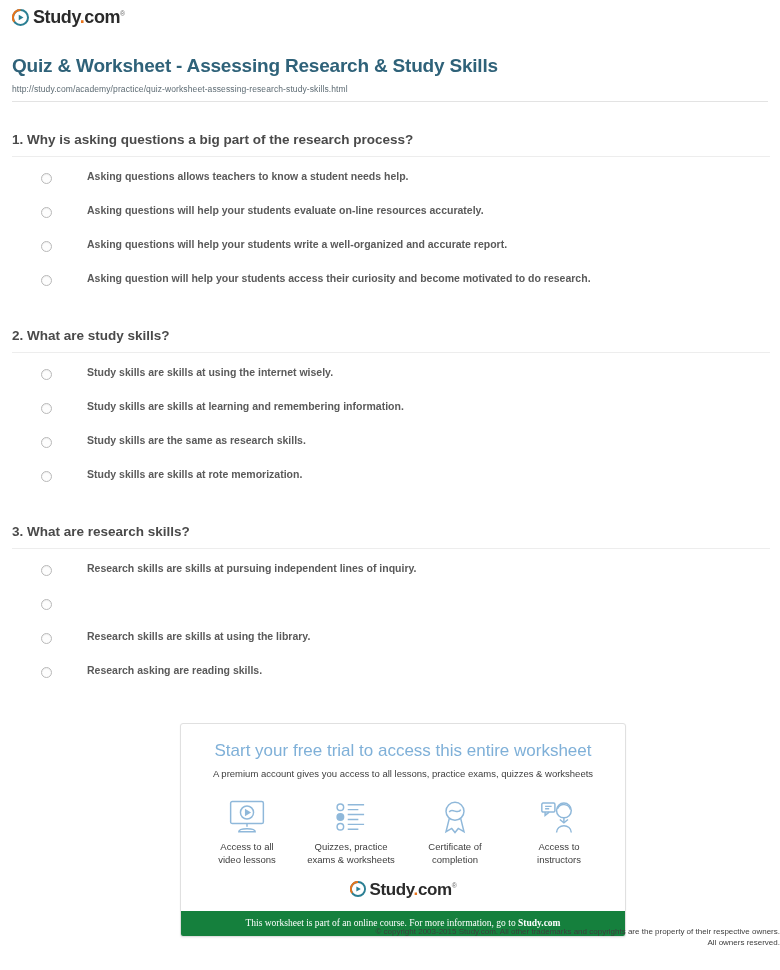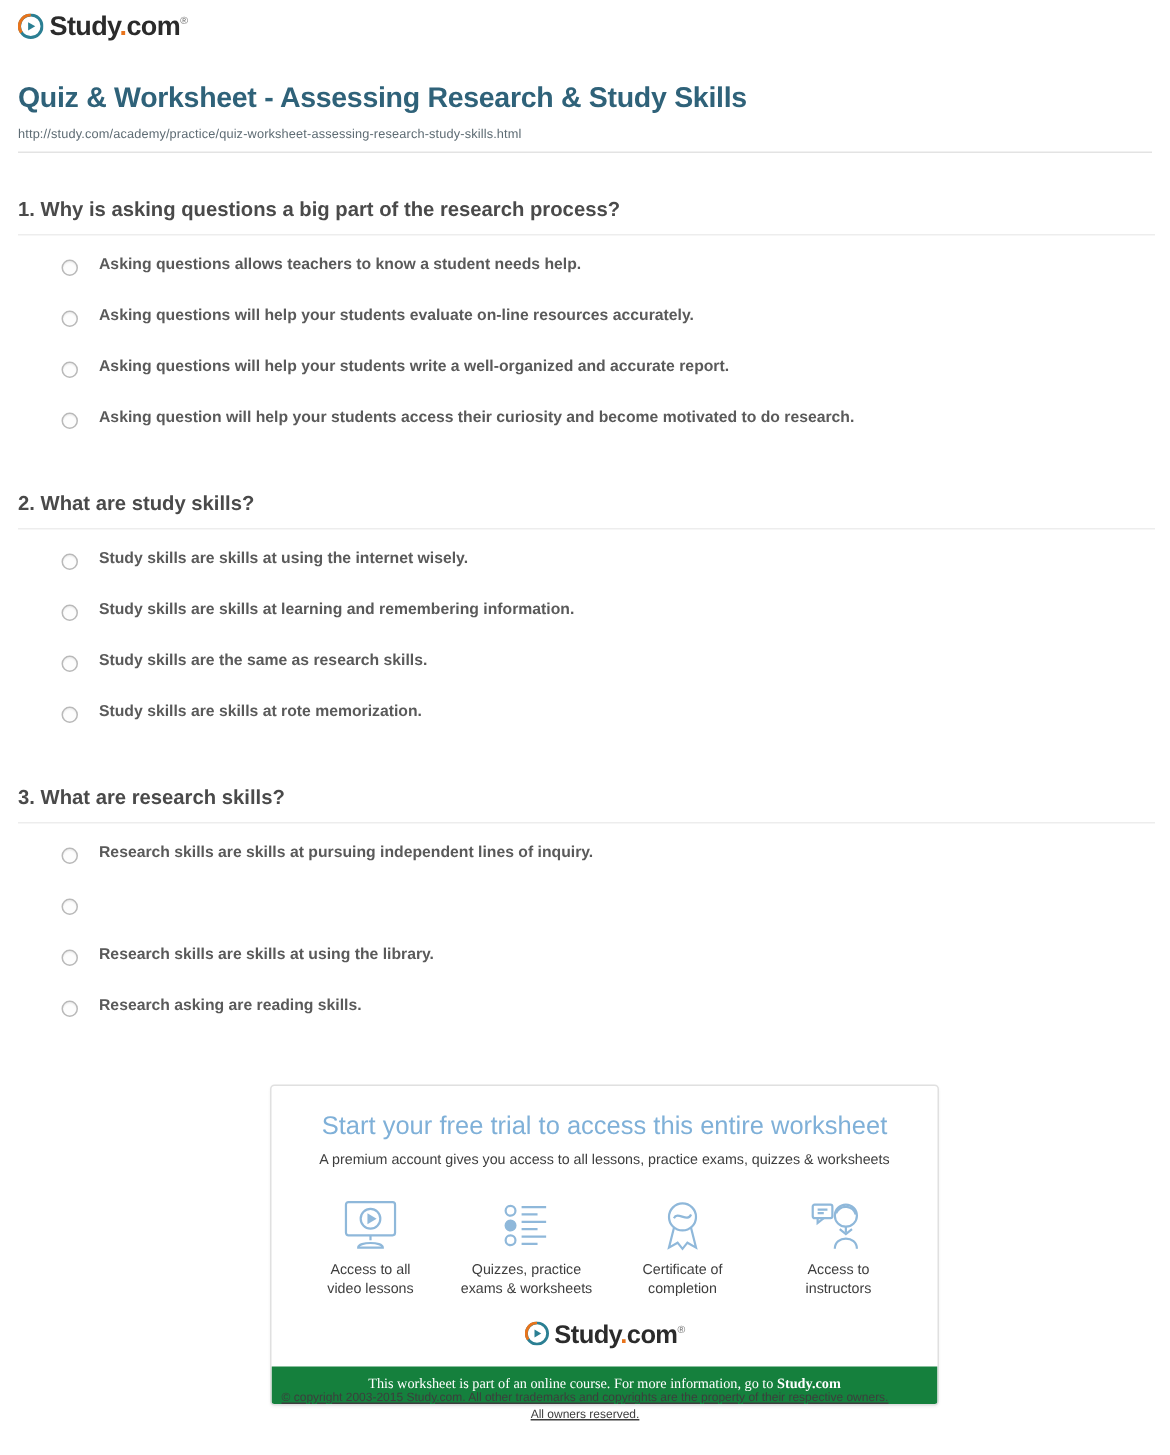--- a/index.html
+++ b/index.html
@@ -95,20 +95,21 @@
   }
   .answer-list {
     list-style: none;
     margin: 0;
     padding: 14px 0 0 0;
   }
   .answer-item {
     display: flex;
     align-items: flex-start;
     padding: 0 1px 21px 41px;
+    gap: 21px;
   }
   .radio-mark {
     width: 9px;
     height: 9px;
     flex: 0 0 9px;
     border: 1px solid #b9b9b9;
     border-radius: 50%;
     background: #fdfdfd;
     margin-top: 2px;
     box-shadow: inset 0 1px 1px rgba(0,0,0,0.06);
@@ -183,25 +184,24 @@
     font-family: Liberation Serif, serif;
   }
   .promo-bar b { font-weight: bold; }
 
   
   .copyright {
     position: absolute;
     left: 0;
     top: 926px;
     width: 780px;
-    text-align: center;
+    text-align: right;
     font-size: 8px;
     color: #3d3d3d;
     line-height: 1.4;
-    text-decoration: underline;
   }
 </style>
 </head>
 <body>
 
 <div class="page-header">
   <div class="brand-logo">
     <span class="brand-mark">
       <svg width="17" height="17" viewBox="0 0 34 34">
         <circle cx="17" cy="17" r="15" fill="none" stroke="#2b7f93" stroke-width="4"></circle>

